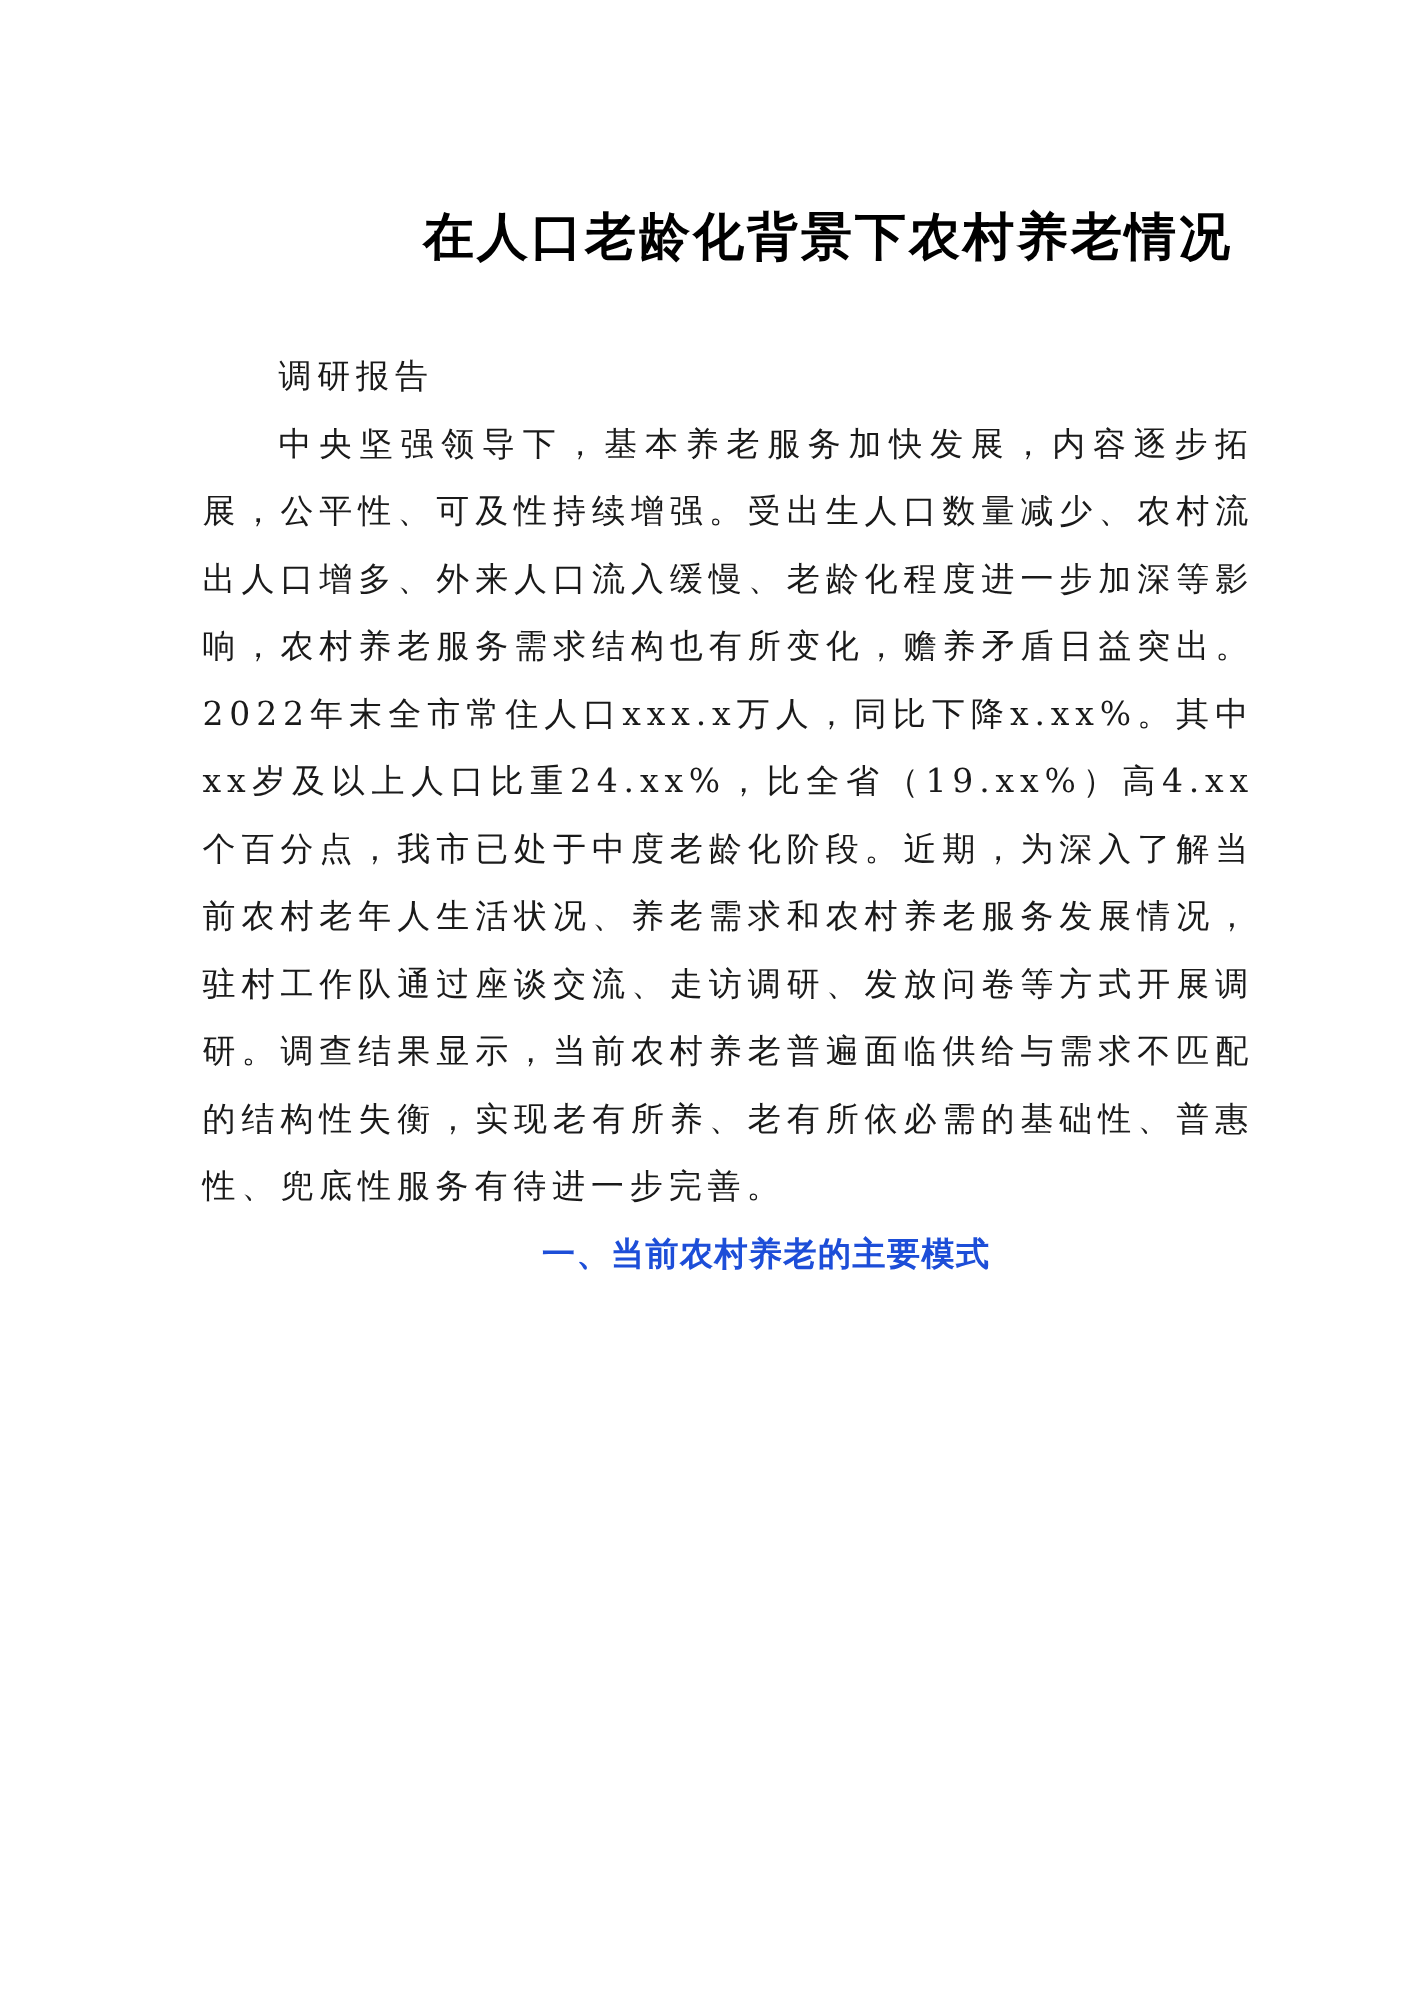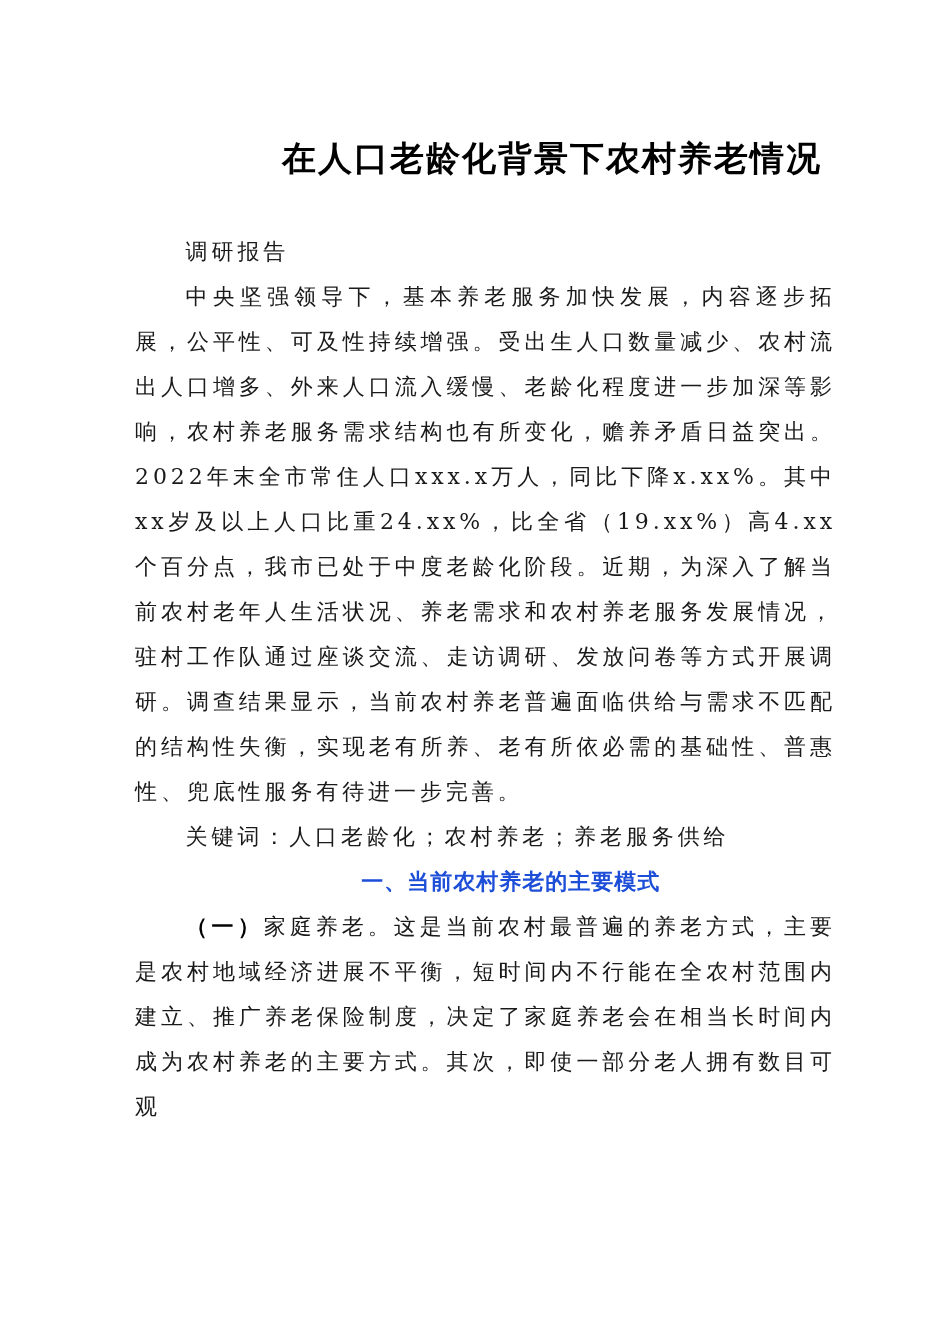--- a/index.html
+++ b/index.html
@@ -71,17 +71,15 @@
   </style>
 </head>
 <body>
 
 <div class="page">
   <h1 class="title">在人口老龄化背景下农村养老情况</h1>
 
   <div class="body">
     <p class="para">调研报告</p>
     <p class="para">中央坚强领导下，基本养老服务加快发展，内容逐步拓展，公平性、可及性持续增强。受出生人口数量减少、农村流出人口增多、外来人口流入缓慢、老龄化程度进一步加深等影响，农村养老服务需求结构也有所变化，赡养矛盾日益突出。2022年末全市常住人口xxx.x万人，同比下降x.xx%。其中xx岁及以上人口比重24.xx%，比全省（19.xx%）高4.xx个百分点，我市已处于中度老龄化阶段。近期，为深入了解当前农村老年人生活状况、养老需求和农村养老服务发展情况，驻村工作队通过座谈交流、走访调研、发放问卷等方式开展调研。调查结果显示，当前农村养老普遍面临供给与需求不匹配的结构性失衡，实现老有所养、老有所依必需的基础性、普惠性、兜底性服务有待进一步完善。</p>
-    <p class="para">关键词：人口老龄化；农村养老；养老服务供给</p>
     <p class="heading1">一、当前农村养老的主要模式</p>
-    <p class="para"><span class="lead-bold">（一）</span><span>家庭养老。</span><span>这是当前农村最普遍的养老方式，主要是农村地域经济进展不平衡，短时间内不行能在全农村范围内建立、推广养老保险制度，决定了家庭养老会在相当长时间内成为农村养老的主要方式。其次，即使一部分老人拥有数目可观</span></p>
   </div>
 </div>
 
 </body></html>

